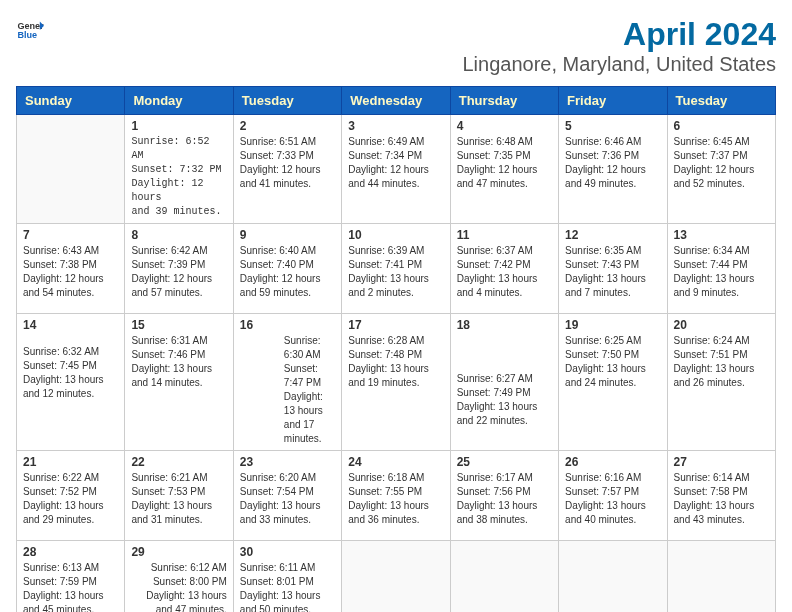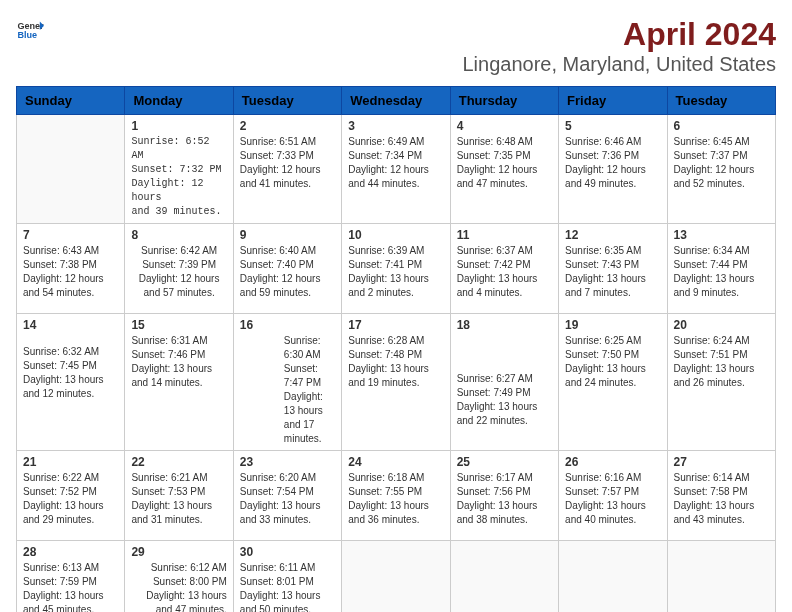--- a/index.html
+++ b/index.html
@@ -24,34 +24,34 @@
     .logo-icon {
       width: 28px;
       height: 28px;
     }
     .title-area {
       text-align: right;
     }
     .main-title {
       font-size: 32px;
       font-weight: bold;
-      color: #7f1d1d;
+      color: #0369a1;
     }
     .subtitle {
       font-size: 20px;
       color: #555;
     }
     .calendar {
       width: 100%;
       border-collapse: collapse;
       border: 1px solid #ccc;
     }
     .calendar th {
       background-color: #1565c0;
-      color: #000000;
+      color: #fef9c3;
       font-size: 13px;
       font-weight: bold;
       padding: 6px 8px;
       text-align: left;
       border: 1px solid #0d47a1;
     }
     .calendar td {
       vertical-align: top;
       border: 1px solid #ccc;
       padding: 4px 6px;
@@ -158,21 +158,21 @@
       <tr class="week-row">
         <td>
           <span class="day-number">7</span>
           <div class="day-info" style="white-space: pre-line;">Sunrise: 6:43 AM
 Sunset: 7:38 PM
 Daylight: 12 hours
 and 54 minutes.</div>
         </td>
         <td>
           <span class="day-number">8</span>
-          <div class="day-info" style="white-space: pre-line; text-align: center;">Sunrise: 6:42 AM
+          <div class="day-info" style="white-space: pre-line;">Sunrise: 6:42 AM
 Sunset: 7:39 PM
 Daylight: 12 hours
 and 57 minutes.</div>
         </td>
         <td>
           <span class="day-number">9</span>
           <div class="day-info" style="white-space: pre-line;">Sunrise: 6:40 AM
 Sunset: 7:40 PM
 Daylight: 12 hours
 and 59 minutes.</div>

